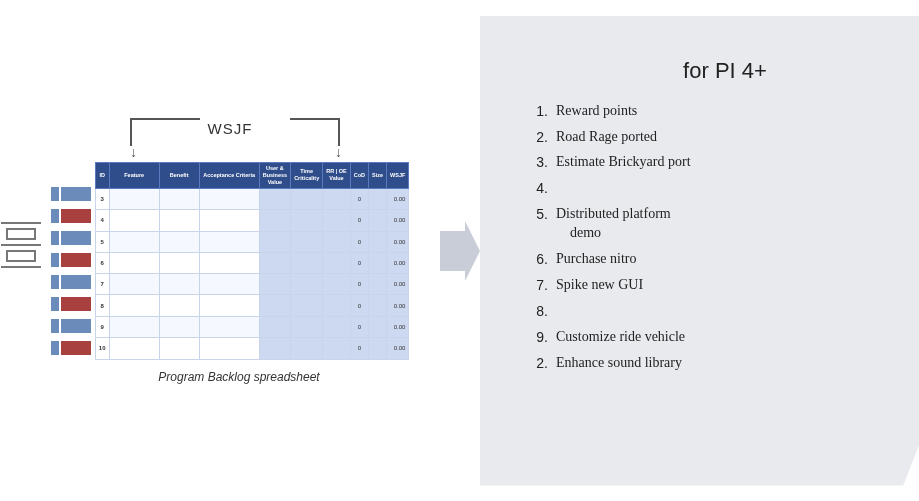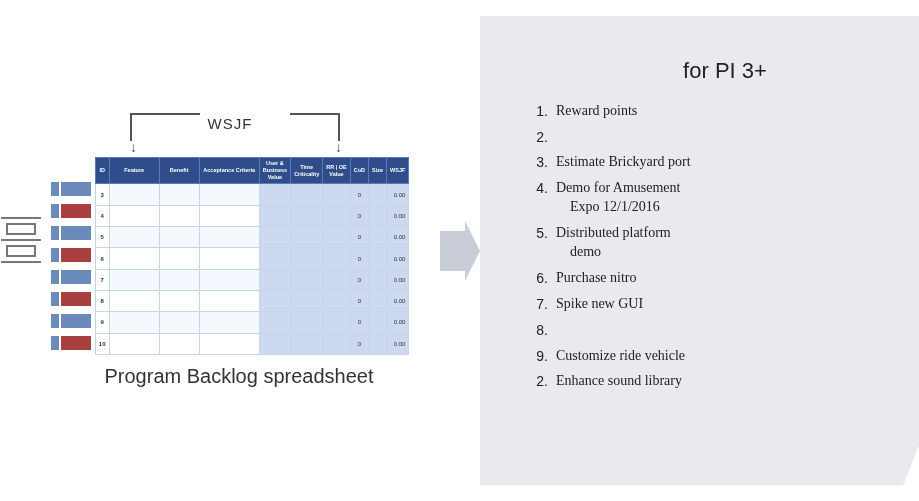--- a/index.html
+++ b/index.html
@@ -163,22 +163,23 @@
       text-align: right;
       font-size: 6px;
     }
     .spreadsheet tbody td.zero {
       text-align: center;
       font-size: 6px;
     }
 
     .spreadsheet-caption {
       margin-top: 10px;
-      font-size: 20px;
+      font-size: 12px;
       color: #333;
+      font-style: italic;
       font-weight: 400;
       margin-left: 18px;
     }
 
     
     .right-side {
       flex: 1;
       display: flex;
       align-items: stretch;
       justify-content: flex-end;
@@ -417,37 +418,37 @@
   </div>
 
   <div class="right-side">
 
     <div style="position:absolute; left:0; top:5px; width:460px; height:470px; background:#d5d8de; opacity:0.55;
       clip-path: polygon(0% 0%, 100% 0%, 100% 80%, 92% 100%, 0% 100%);"></div>
 
     <div class="features-panel">
       <div class="features-title">
         <br>
-        <span>for PI 3+</span>
+        <span>for PI 4+</span>
       </div>
       <ol class="features-list">
         <li>
           <span class="feat-num">1.</span>
           <span class="feat-text">Reward points</span>
         </li>
         <li>
           <span class="feat-num">2.</span>
+          <span class="feat-text">Road Rage ported</span>
         </li>
         <li>
           <span class="feat-num">3.</span>
           <span class="feat-text">Estimate Brickyard port</span>
         </li>
         <li>
           <span class="feat-num">4.</span>
-          <span class="feat-text">Demo for Amusement<br>&nbsp;&nbsp;&nbsp;&nbsp;Expo 12/1/2016</span>
         </li>
         <li>
           <span class="feat-num">5.</span>
           <span class="feat-text">Distributed platform<br>&nbsp;&nbsp;&nbsp;&nbsp;demo</span>
         </li>
         <li>
           <span class="feat-num">6.</span>
           <span class="feat-text">Purchase nitro</span>
         </li>
         <li>

